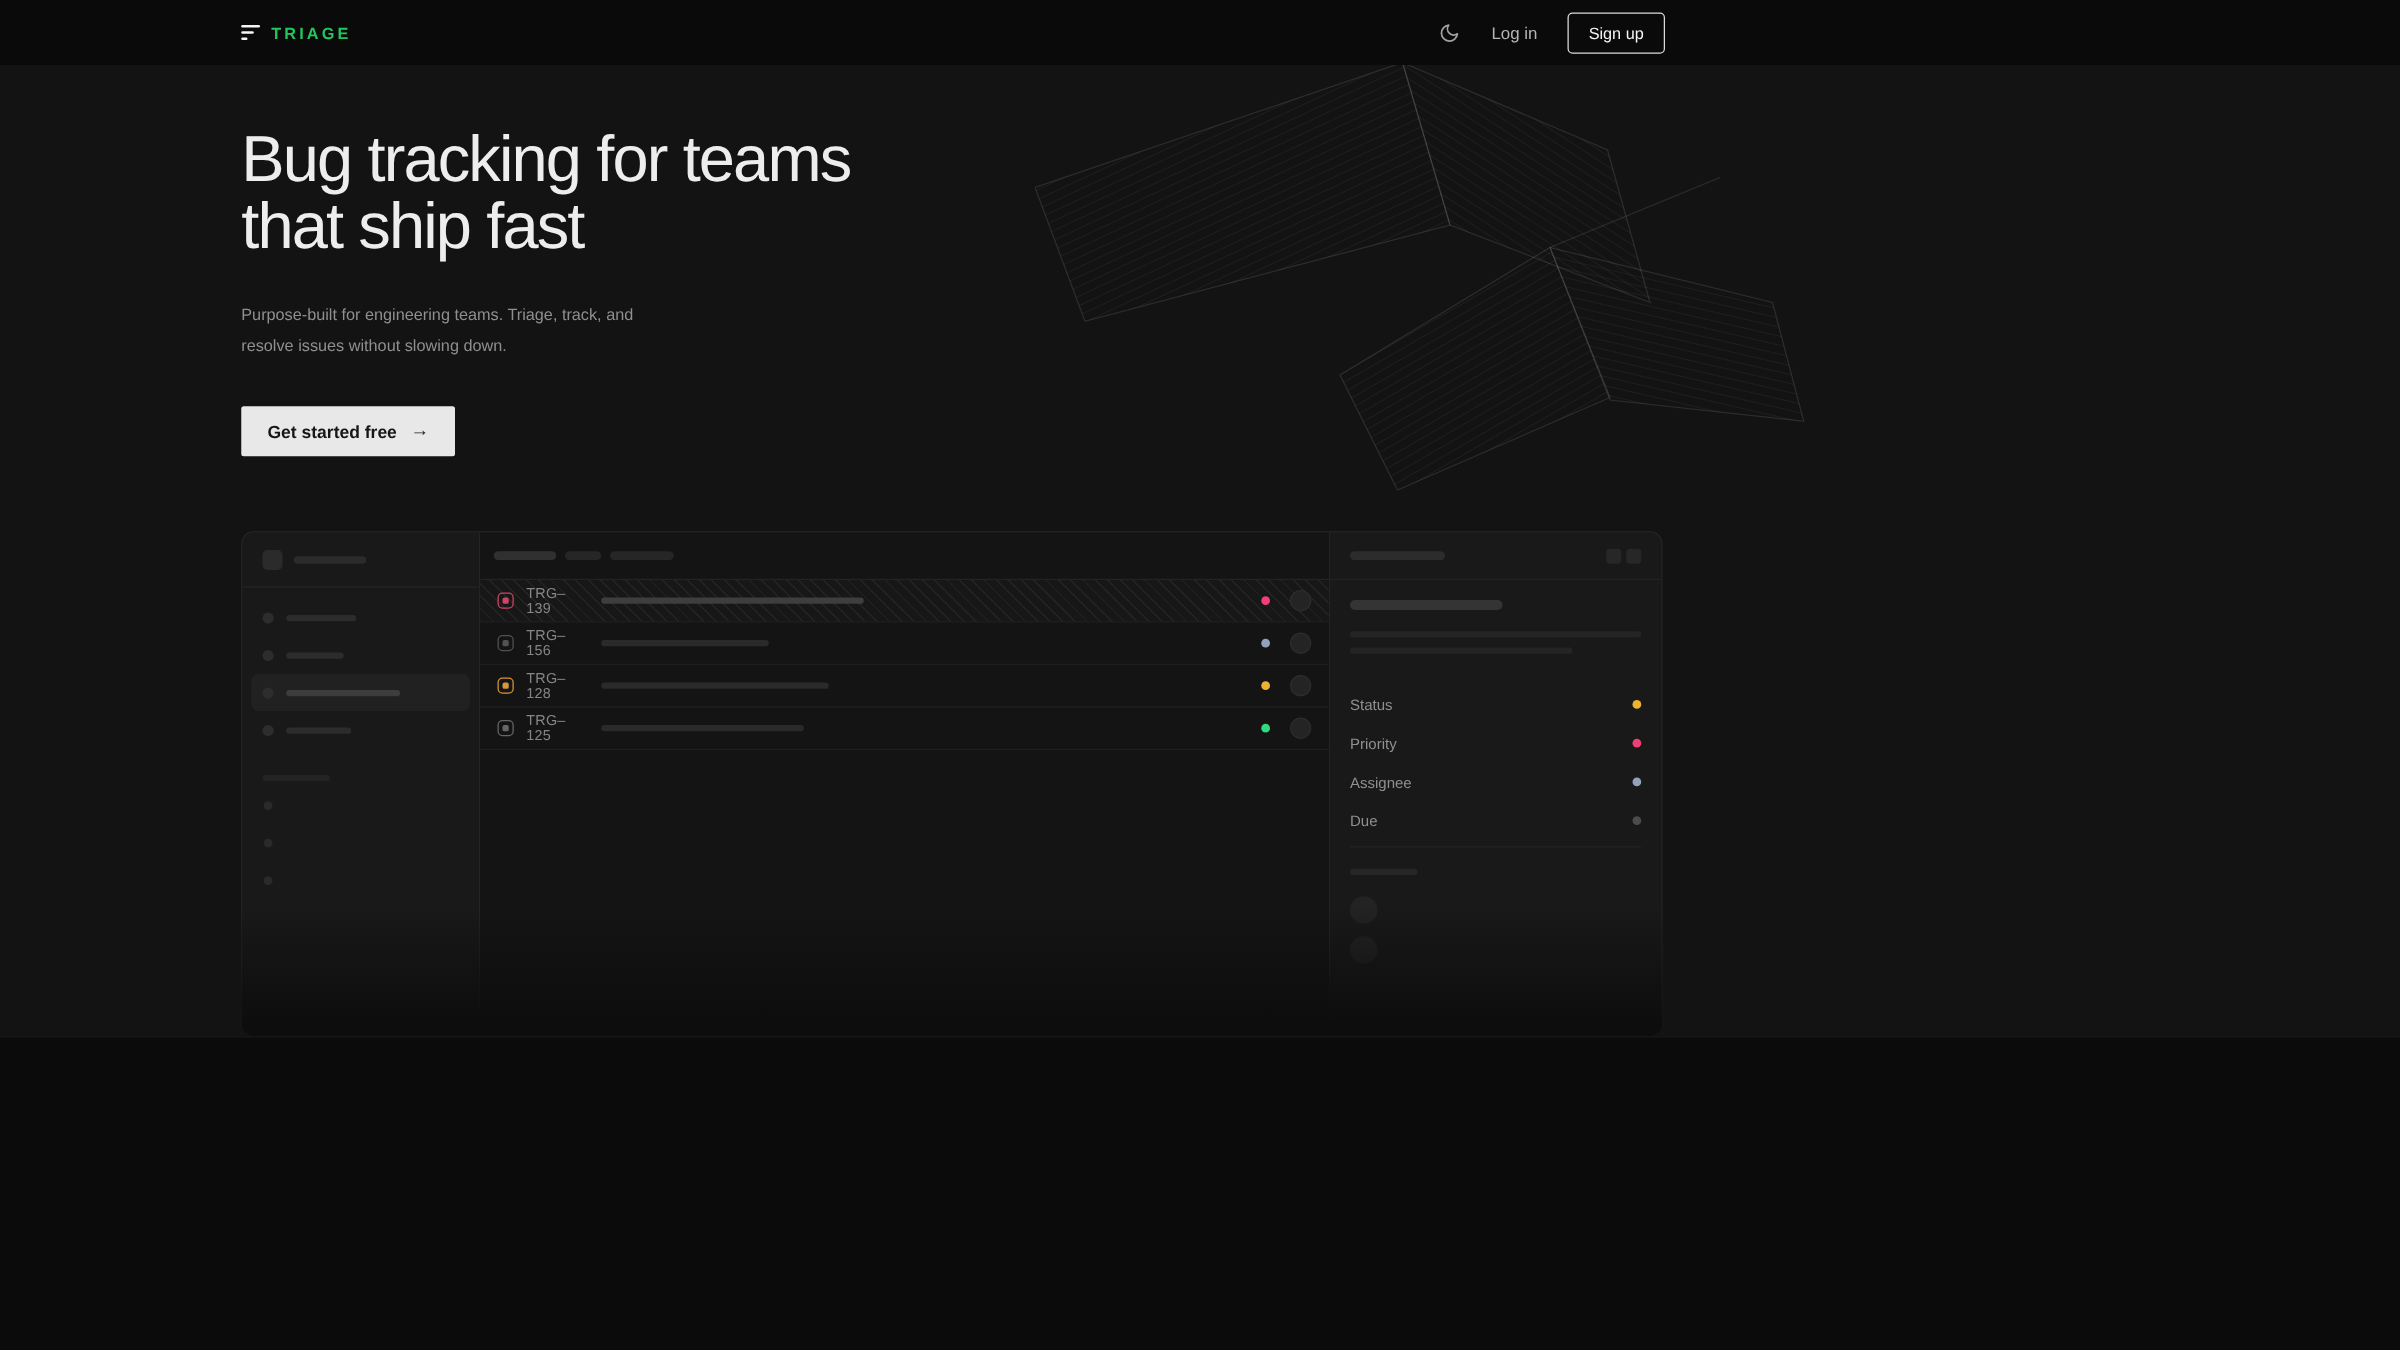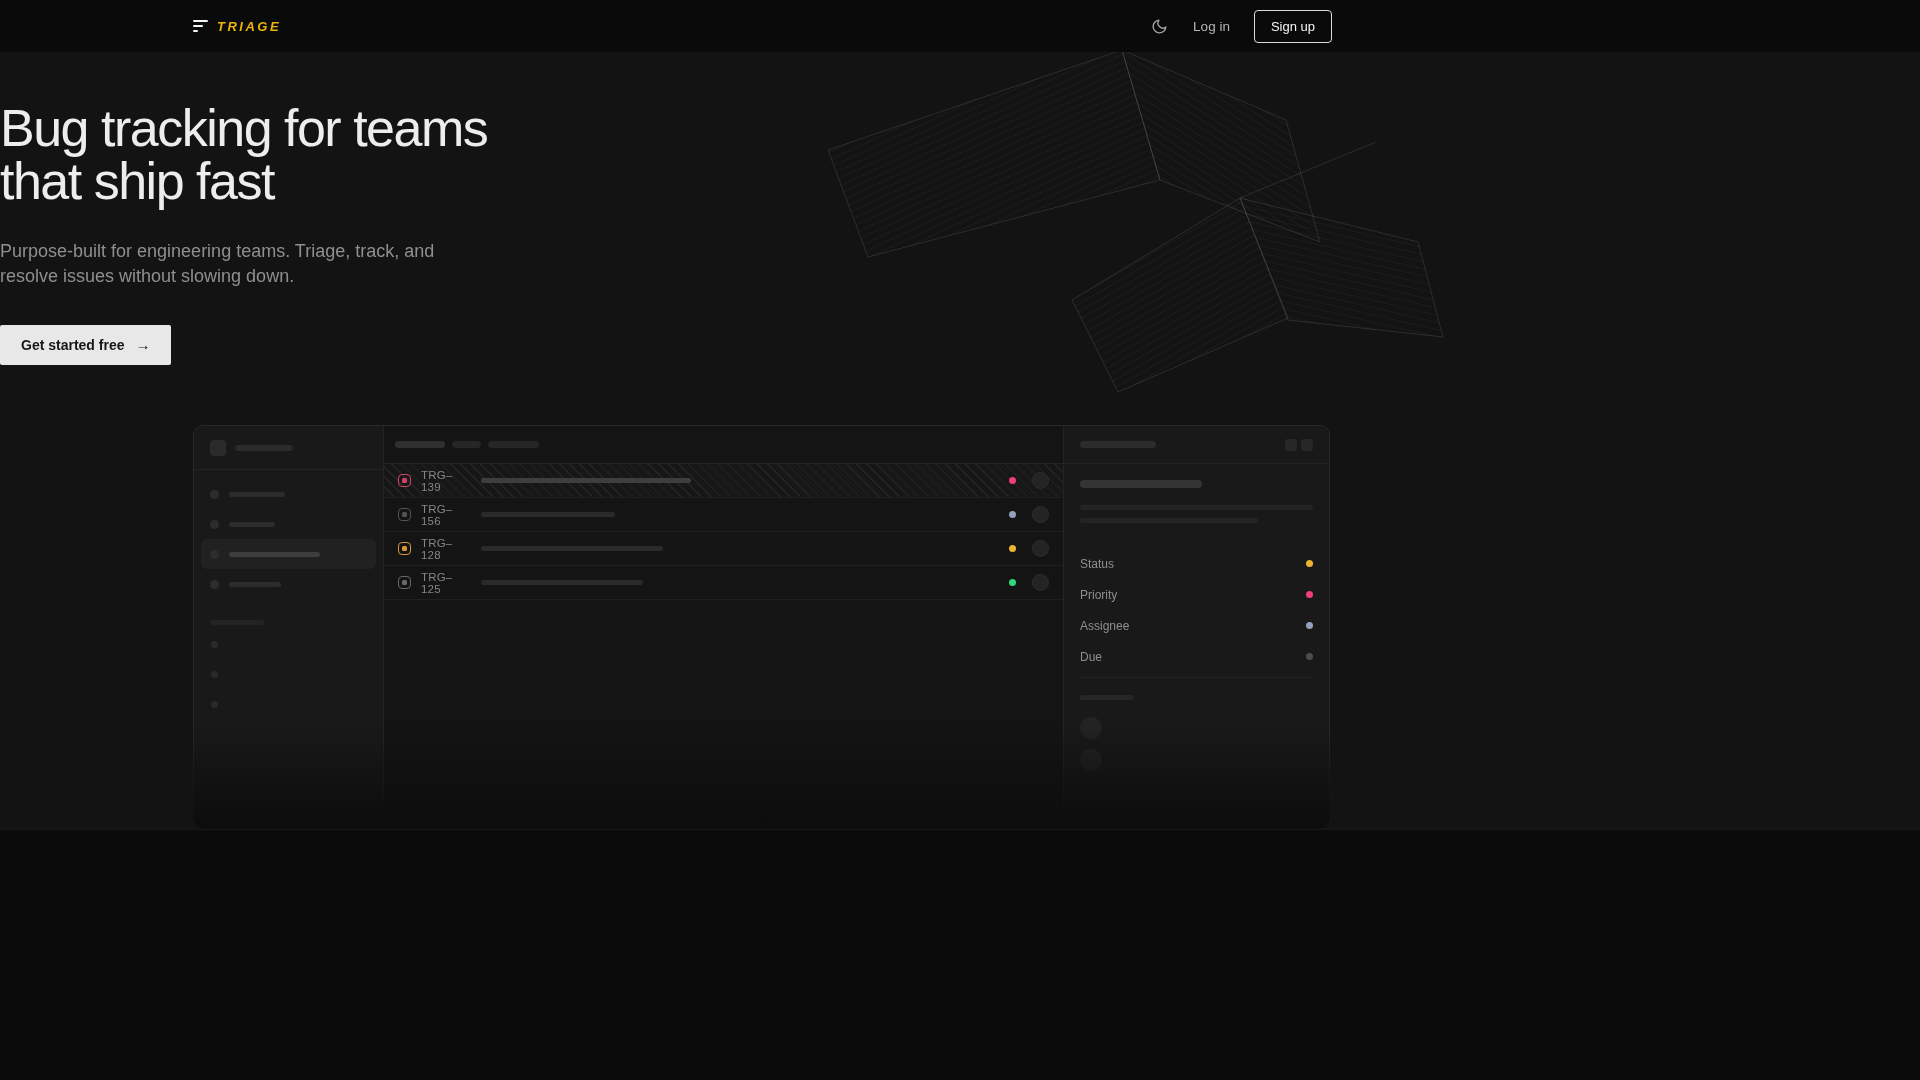--- a/index.html
+++ b/index.html
@@ -13,39 +13,39 @@
 
   
   .nav { height: 52px; background: #0a0a0a; position: relative; z-index: 5; }
   .nav-inner { margin-left: 193px; width: 1139px; height: 100%; display: flex; align-items: center; }
   .logo { display: flex; align-items: center; gap: 9px; cursor: pointer; }
   .logo-icon { display: flex; flex-direction: column; gap: 2.5px; }
   .logo-icon i { display: block; height: 2.5px; background: #f5f5f5; border-radius: 1px; }
   .logo-icon i:nth-child(1) { width: 15px; }
   .logo-icon i:nth-child(2) { width: 10px; }
   .logo-icon i:nth-child(3) { width: 5px; }
-  .logo-text { font-size: 13px; font-weight: 700; letter-spacing: 2.5px; color: #eab308; font-style: italic; }
+  .logo-text { font-size: 13px; font-weight: 700; letter-spacing: 2.5px; color: #22c55e; }
   .nav-right { margin-left: auto; display: flex; align-items: center; gap: 24px; }
   .theme-toggle { width: 18px; height: 18px; display: flex; align-items: center; cursor: pointer; }
   .login { font-size: 13.5px; color: #b5b5b5; cursor: pointer; text-decoration: none; }
   .signup {
     font-size: 13px; color: #f5f5f5; background: transparent;
     border: 1px solid #dcdcdc; border-radius: 4px; padding: 8px 16px; cursor: pointer;
     font-family: "Liberation Sans", sans-serif;
   }
 
   
   .main { position: relative; height: 777px; }
-  .hero-copy { position: relative; z-index: 2; width: 560px; }
+  .hero-copy { margin-left: 193px; position: relative; z-index: 2; width: 560px; }
   .hero-title {
     padding-top: 50px; font-size: 52px; line-height: 1.02; font-weight: 500;
     color: #ededed; letter-spacing: -1.5px; white-space: pre-line;
   }
   .hero-sub {
-    margin-top: 31px; font-size: 18px; line-height: 25px;
+    margin-top: 31px; font-size: 13px; line-height: 25px;
     color: #8f8f8f; white-space: pre-line;
   }
   .cta {
     margin-top: 36px; display: inline-flex; align-items: flex-start; gap: 11px;
     background: #e8e8e8; color: #161616; font-size: 14px; font-weight: 600;
     padding: 12px 21px; border: none; border-radius: 2px; cursor: pointer;
     font-family: "Liberation Sans", sans-serif;
   }
   .cta .arrow { font-size: 15px; line-height: 1; }
 

